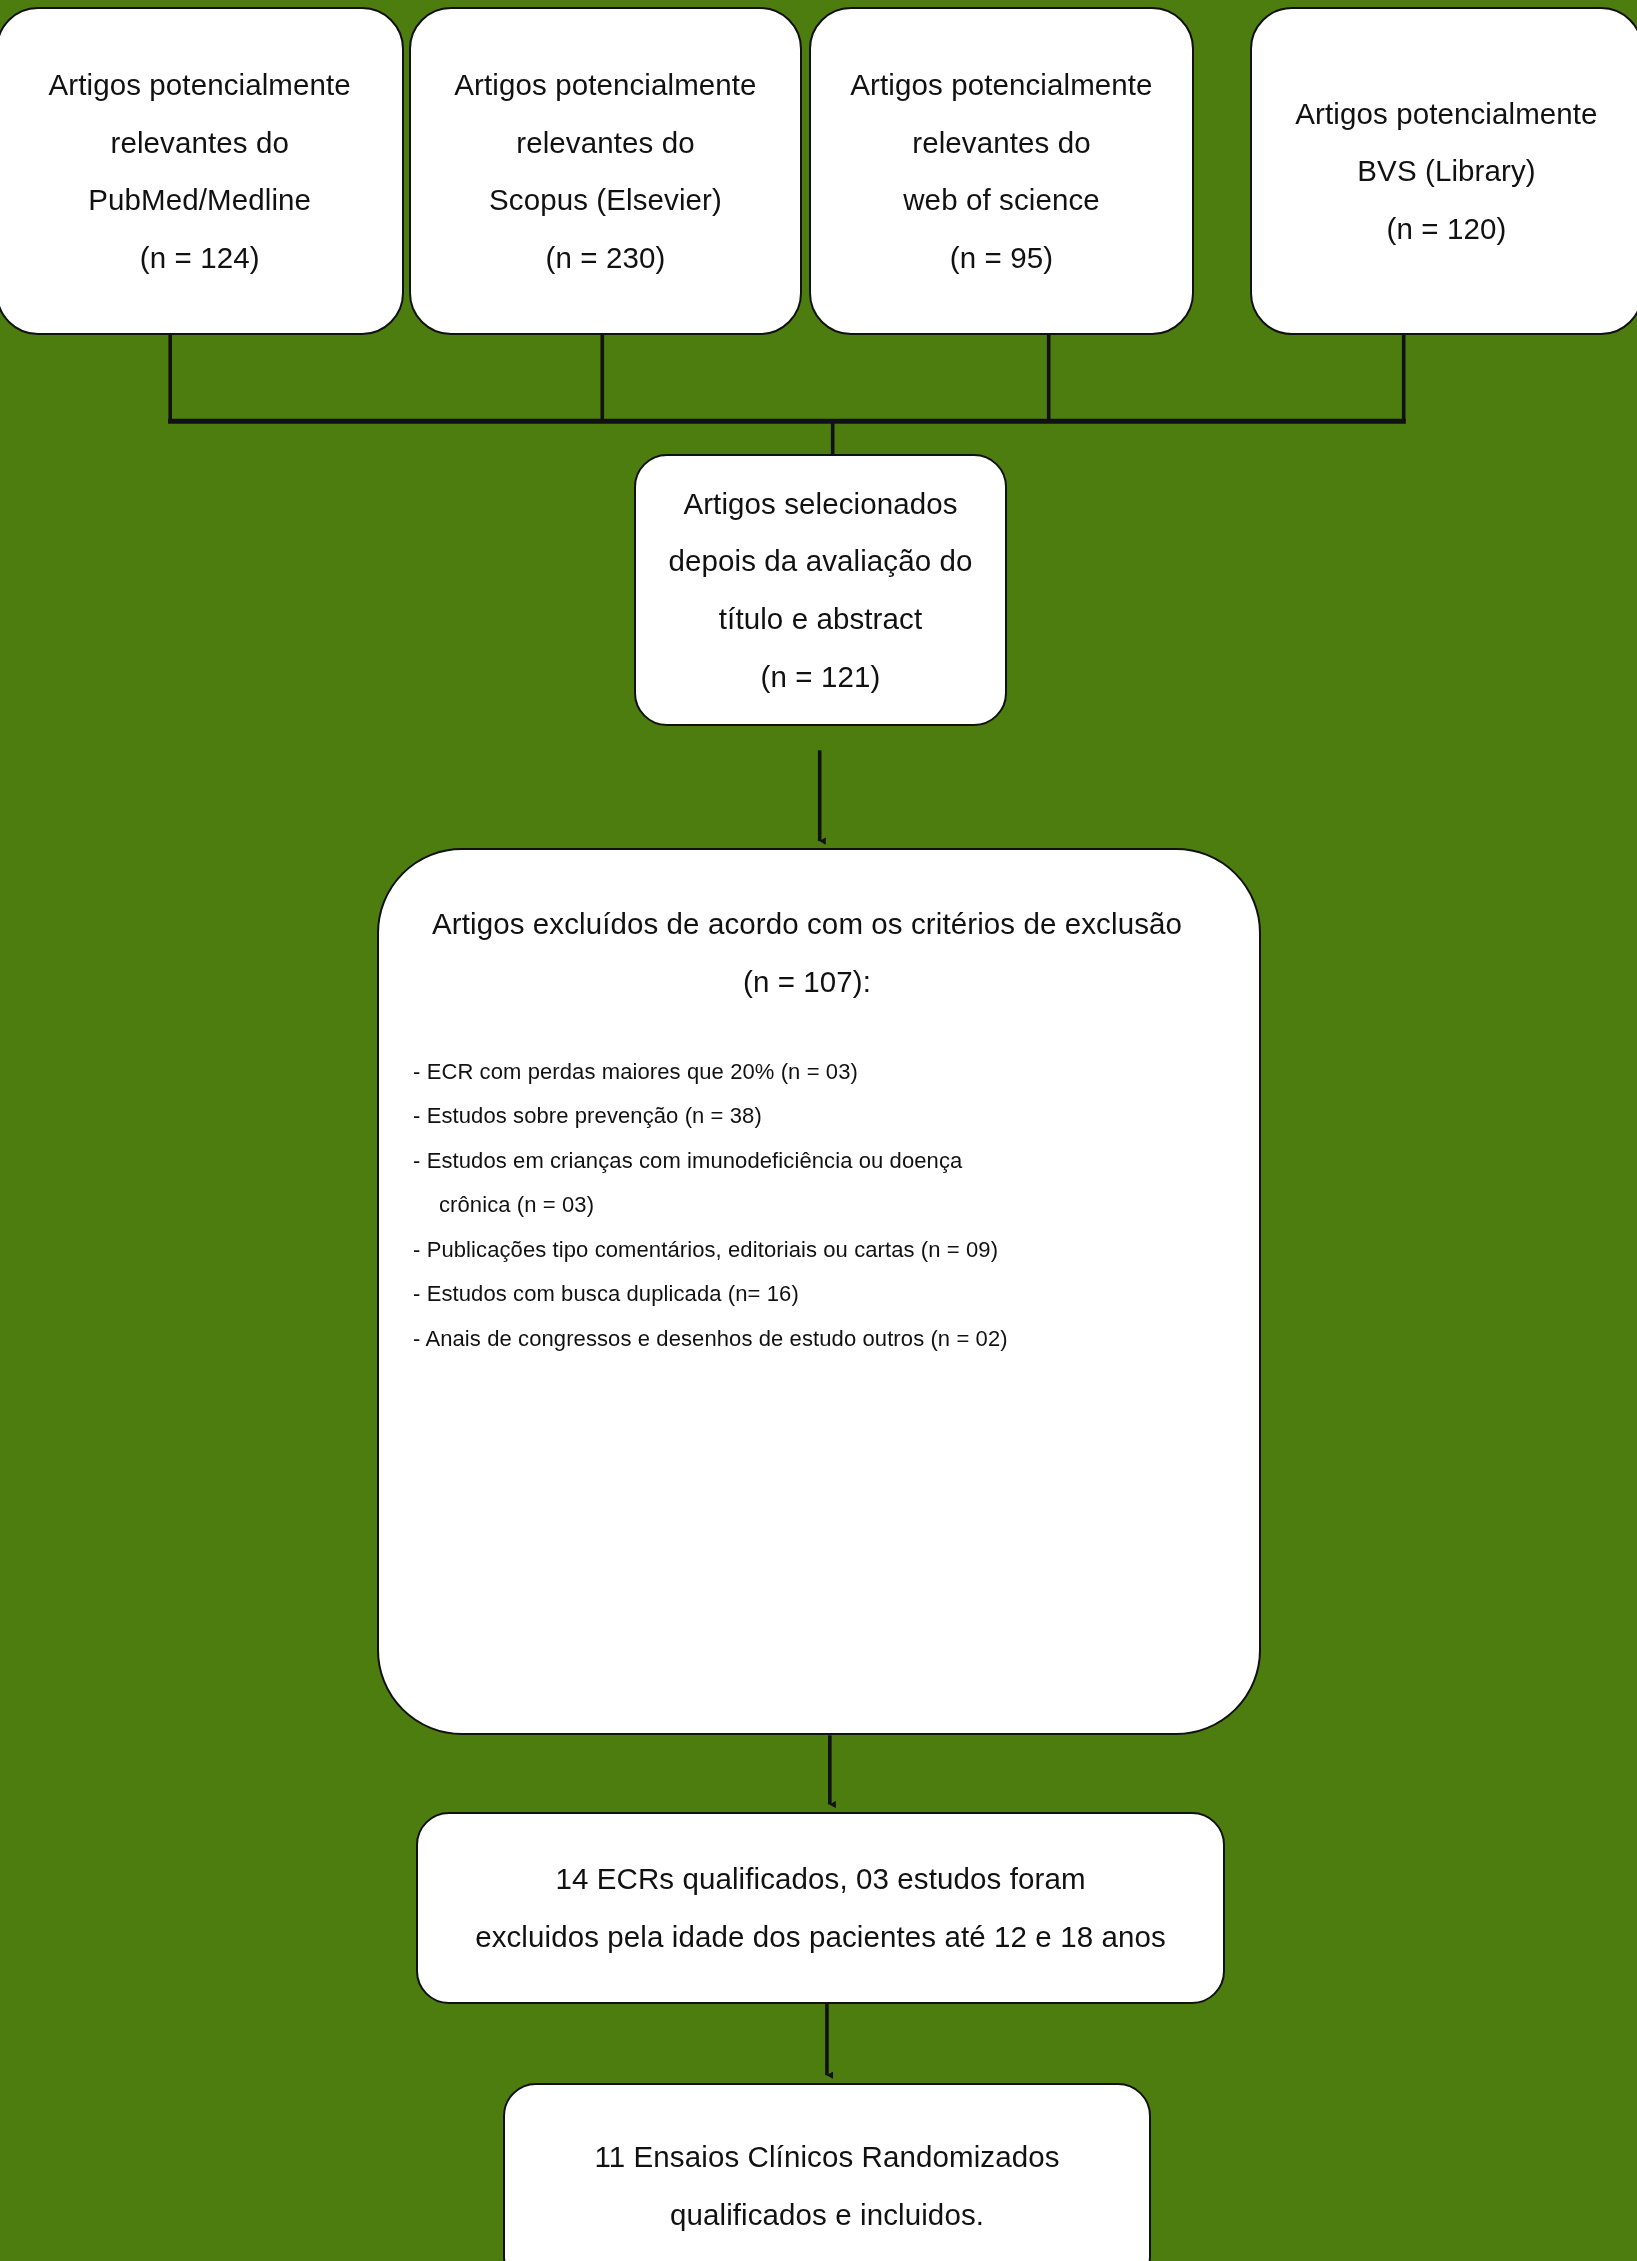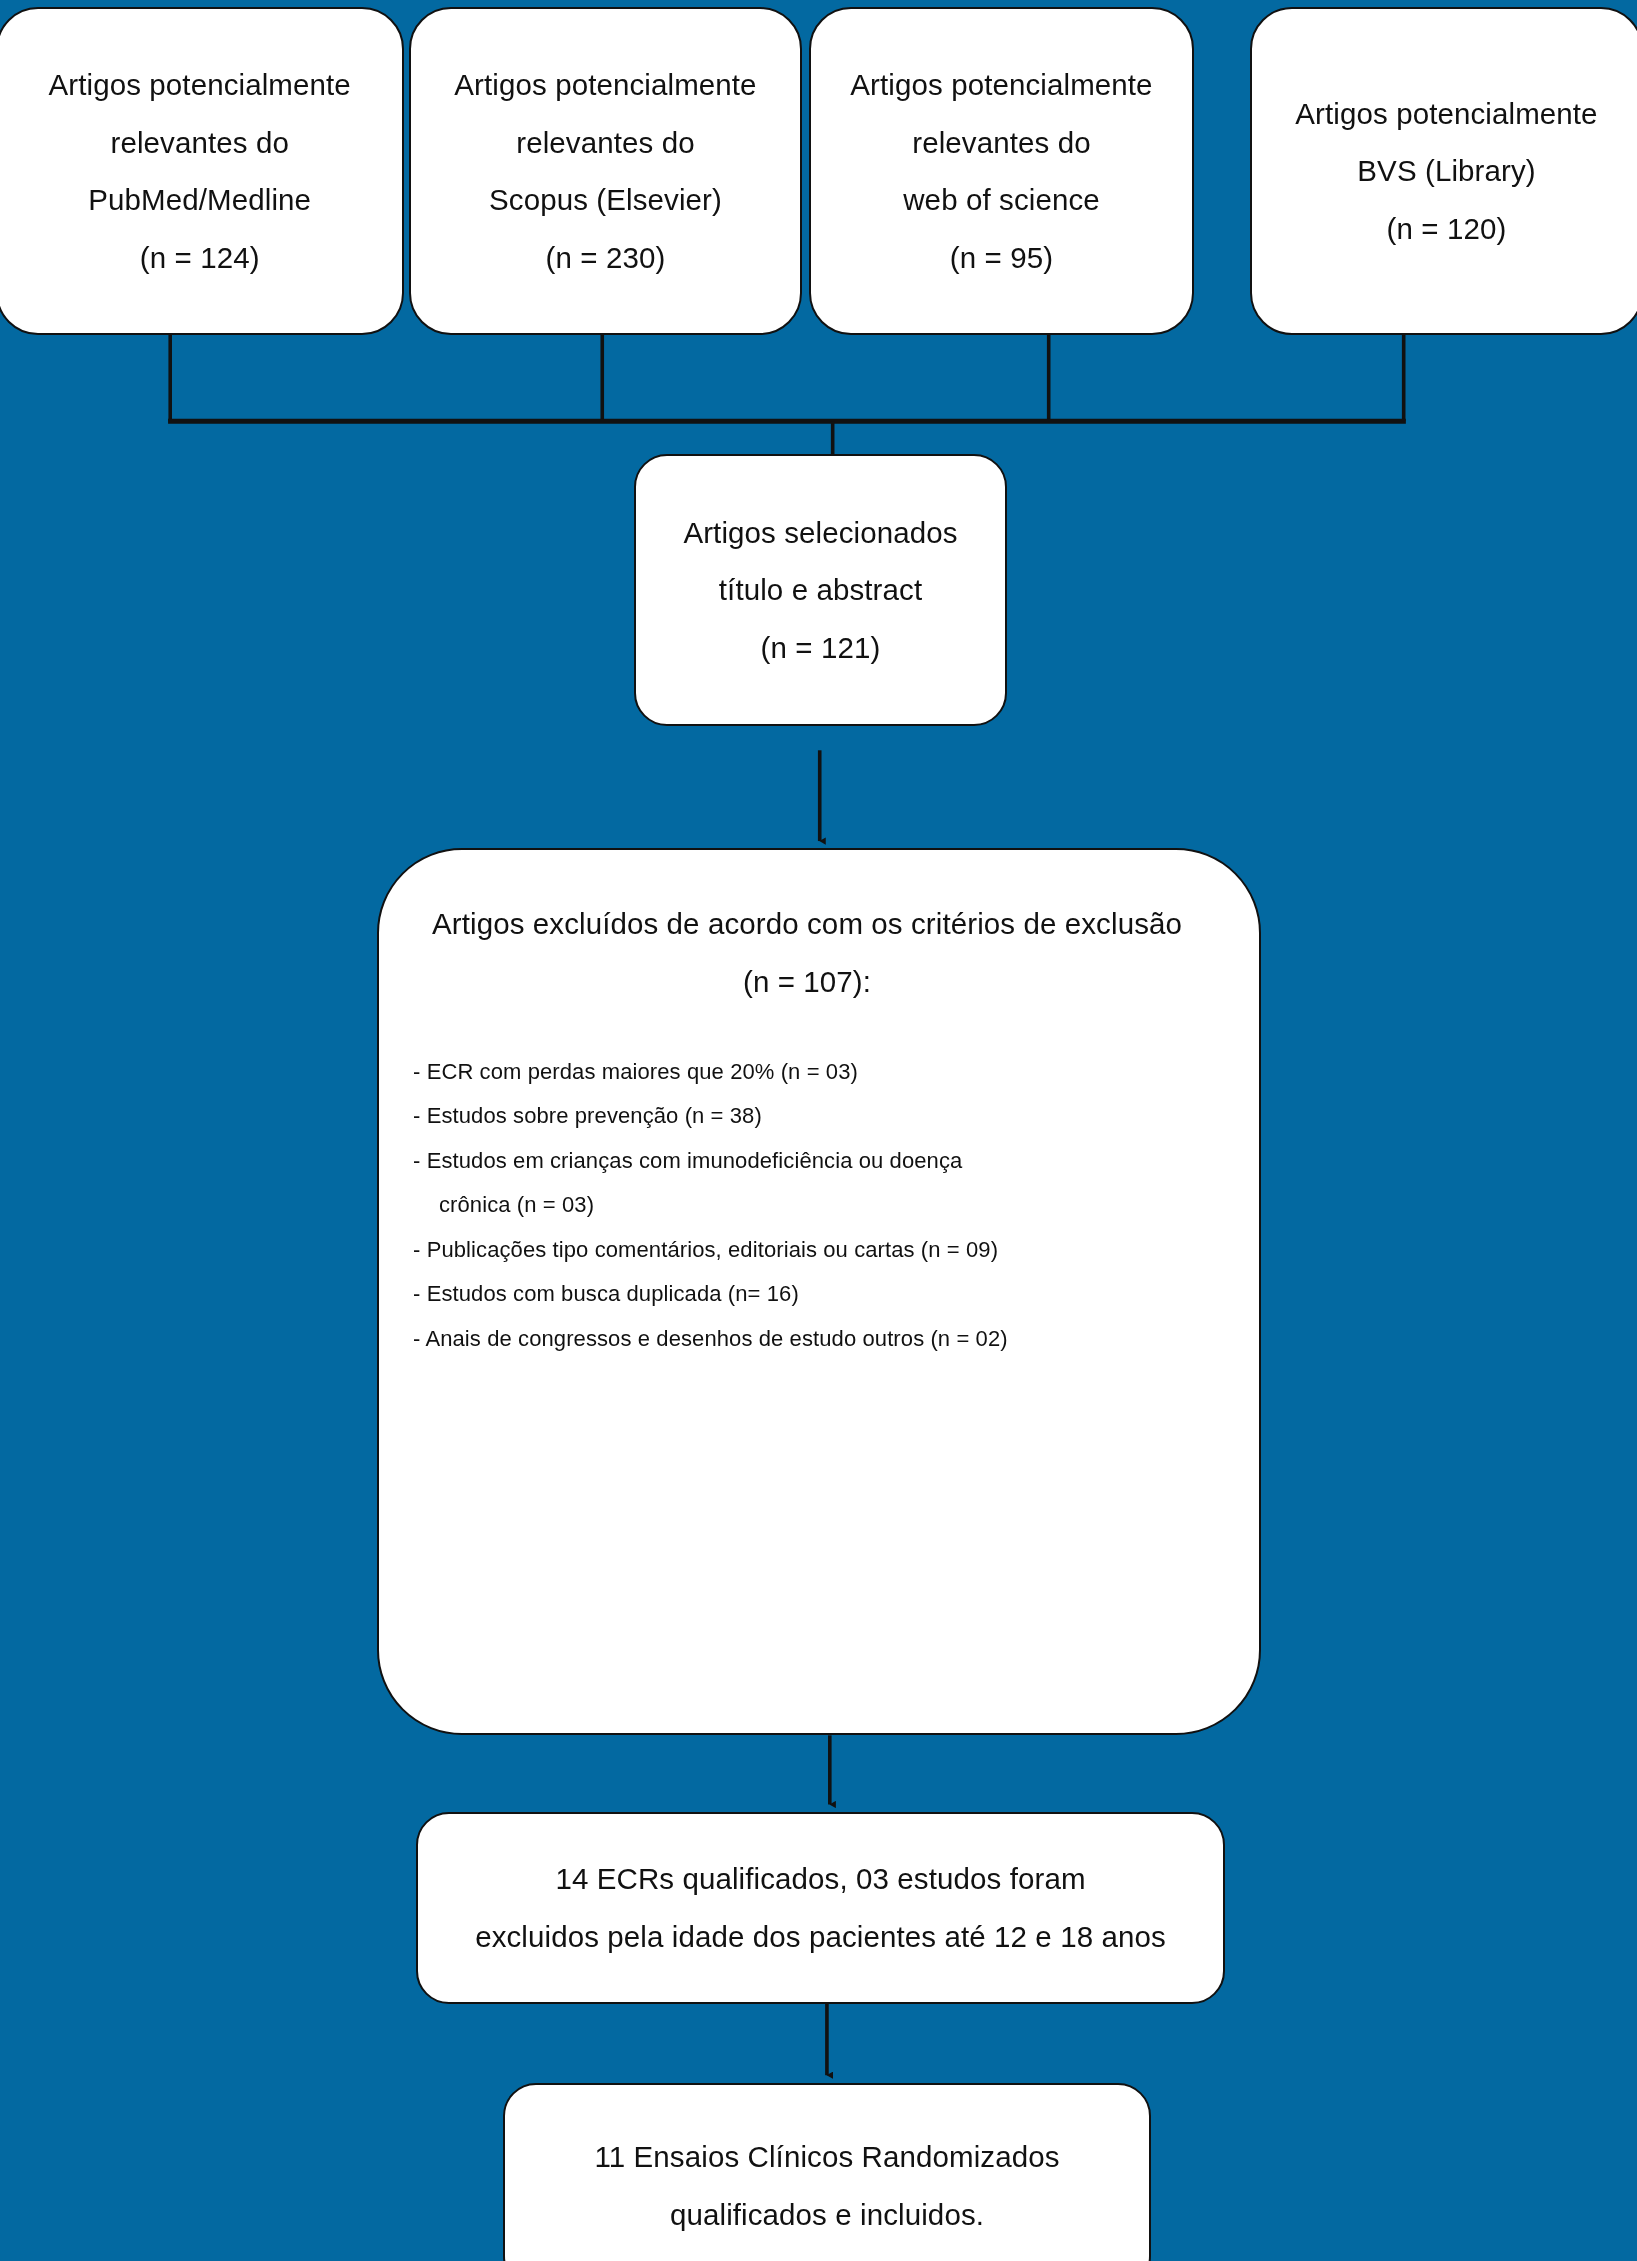--- a/index.html
+++ b/index.html
@@ -6,21 +6,21 @@
   body{
     font-family:"Liberation Sans","DejaVu Sans",sans-serif;
     color:#000;
     -webkit-font-smoothing:antialiased;
   }
   #stage{
     position:relative;
     width:1638px;
     height:2261px;
     overflow:hidden;
-    background:#0369a1;
+    background:#4d7c0f;
   }
   svg#wires{
     position:absolute;
     left:0; top:0;
     width:1638px;
     height:2261px;
     pointer-events:none;
   }
   .node{
     position:absolute;
@@ -135,20 +135,21 @@
   </div>
 
   <div class="node src" id="src-cochrane">
     <span class="ln">Artigos potencialmente</span>
     <span class="ln">BVS (Library)</span>
     <span class="ln">(n = 120)</span>
   </div>
 
   <div class="node" id="screened">
     <span class="ln">Artigos selecionados</span>
+    <span class="ln">depois da avaliação do</span>
     <span class="ln">título e abstract</span>
     <span class="ln">(n = 121)</span>
   </div>
 
   <div class="node" id="excluded">
     <div class="head">
       <span class="ln">Artigos excluídos de acordo com os critérios de exclusão</span>
       <span class="ln">(n = 107):</span>
     </div>
     <div class="spacer"></div>

